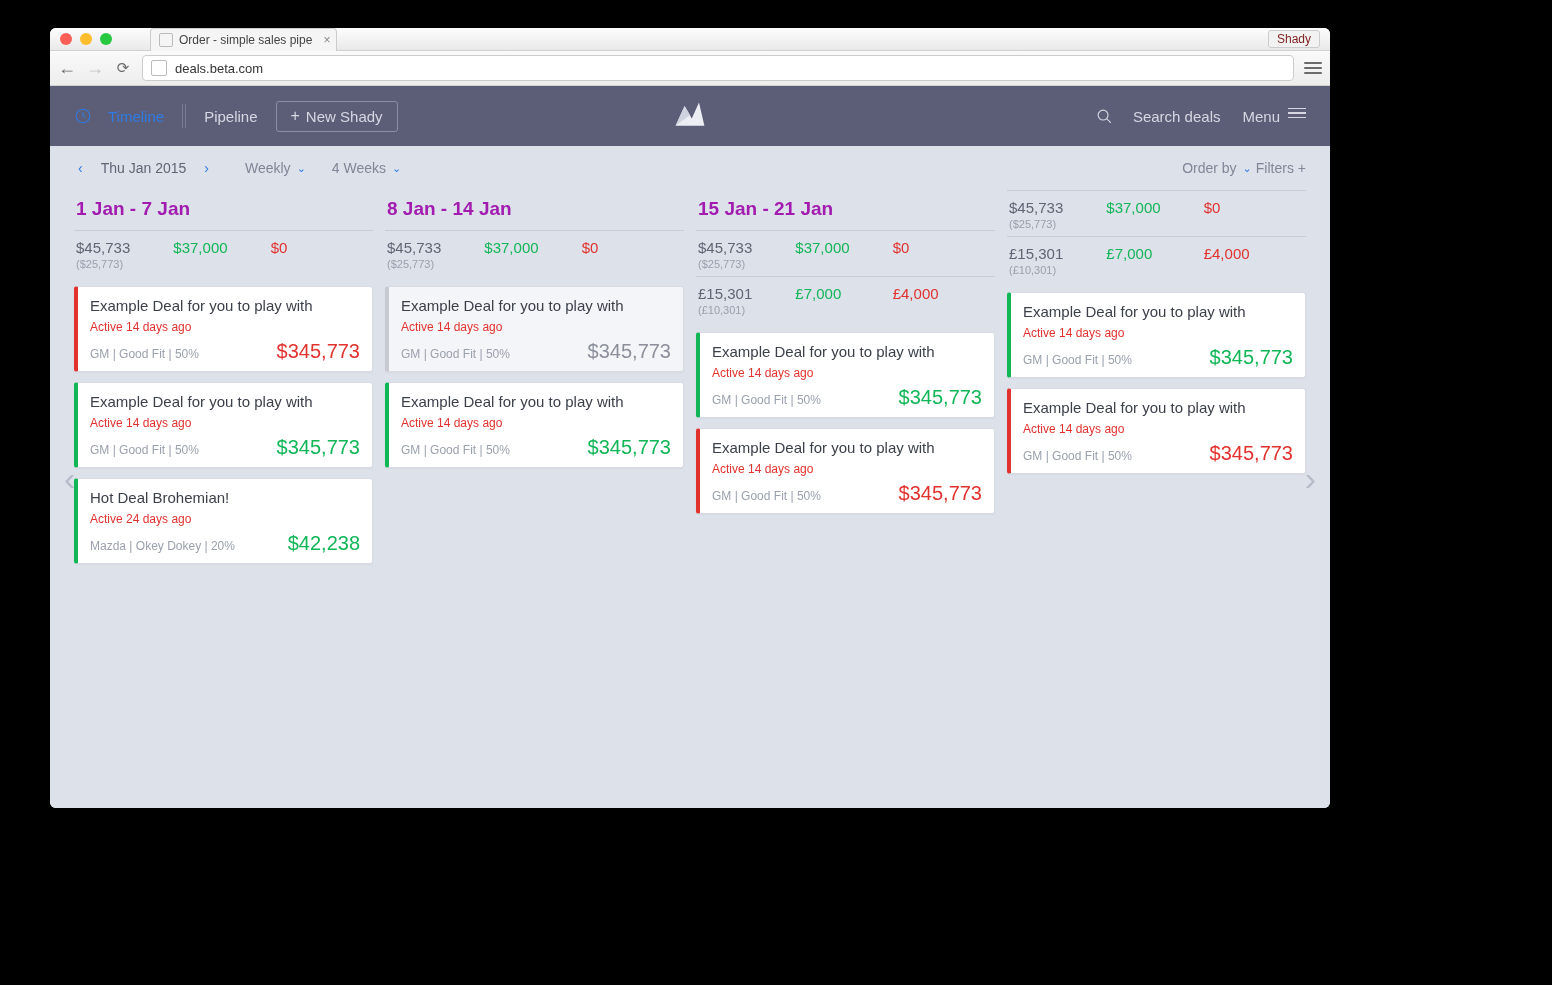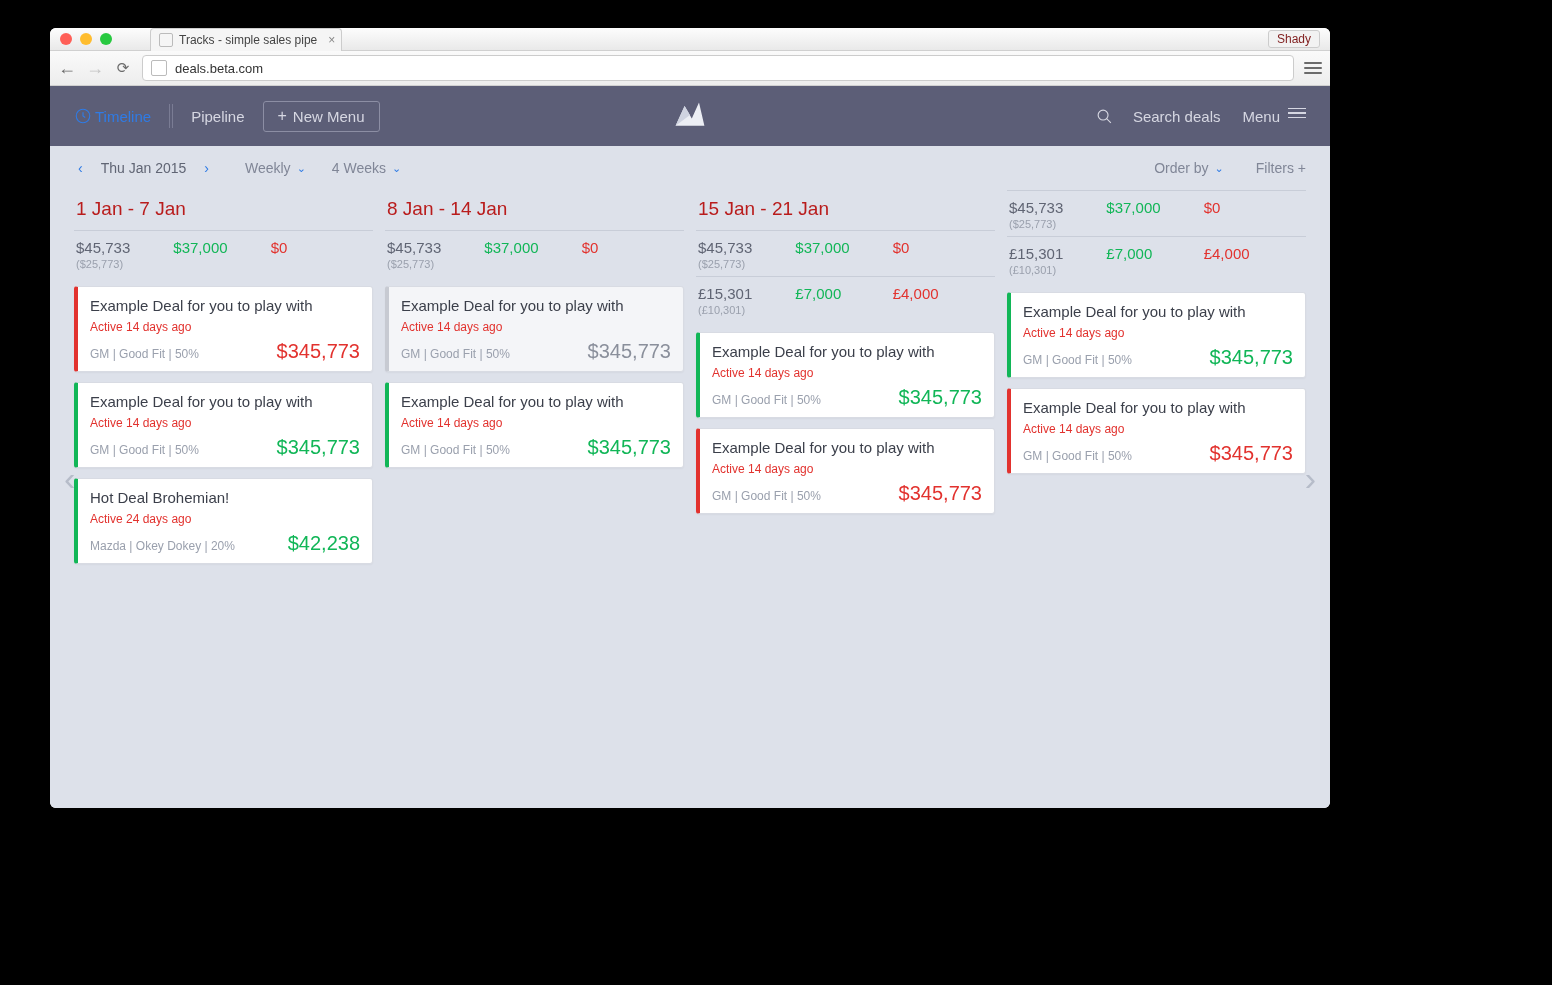--- a/index.html
+++ b/index.html
@@ -16,45 +16,45 @@
 .navbtn{color:#6b6b6b;font-size:18px;cursor:pointer;width:18px;text-align:center}
 .navbtn.dis{color:#c5c5c5;cursor:default}
 .reload{color:#6b6b6b;font-size:15px}
 .addr{flex:1;height:24px;background:#fff;border:1px solid #ccc;border-radius:4px;display:flex;align-items:center;padding:0 8px;font-size:13px;color:#333}
 .addr .pgicon{width:14px;height:14px;border:1px solid #bbb;margin-right:8px;border-radius:2px}
 .burger{width:18px;display:flex;flex-direction:column;gap:3px;cursor:pointer}
 .burger span{height:2px;background:#6b6b6b;border-radius:1px}
 
 .apphdr{height:60px;background:#5c5e77;display:flex;align-items:center;padding:0 24px;color:#d6d7e2}
 .nav-left{display:flex;align-items:center;gap:18px;min-width:320px}
-.nav-item{display:flex;align-items:center;gap:3px;font-size:15px;cursor:pointer}
+.nav-item{display:flex;align-items:center;gap:16px;font-size:15px;cursor:pointer}
 .nav-item.active{color:#2f7be5}
 .divider2{display:flex;gap:2px}.divider2 span{width:1px;height:24px;background:#7a7c94}
 .newdeal{border:1px solid #8c8ea4;border-radius:3px;padding:6px 14px;display:flex;align-items:center;gap:6px}
 .plus{font-size:16px;line-height:1}
 .logo{position:absolute;left:50%;transform:translateX(-50%)}
 .logo svg{width:36px;height:30px}
 .nav-right{margin-left:auto;display:flex;align-items:center;gap:22px}
 .search{display:flex;align-items:center;gap:20px;font-size:15px}
 .menu{display:flex;align-items:flex-start;gap:8px;font-size:15px}
 .menulines{display:flex;flex-direction:column;gap:3px}
 .menulines span{width:18px;height:1.5px;background:#d6d7e2}
 
 .content{background:#dde1ea;height:calc(100% - 22px - 34px - 60px);position:relative;overflow:hidden}
 .toolbar{display:flex;align-items:center;padding:14px 24px 0 24px;color:#808697;font-size:14px}
 .tb-left{display:flex;align-items:center;gap:14px}
 .chev{color:#2f7be5;font-size:14px;cursor:pointer;padding:0 4px}
 .tb-date{color:#606574}
 .sel{display:flex;align-items:center;gap:6px;cursor:pointer}
 .sel .caret{color:#2f7be5;font-size:11px}
-.tb-right{margin-left:auto;display:flex;align-items:center;gap:32px}
+.tb-right{margin-left:auto;display:flex;align-items:center;gap:4px}
 .filters-plus{color:#808697}
 .board{display:flex;gap:12px;padding:14px 24px 24px 24px}
 .col{flex:1;min-width:0}
-.col-title{font-size:19px;color:#b91c1c;font-weight:400;margin:8px 0 10px 2px}
+.col-title{font-size:19px;color:#a21caf;font-weight:700;margin:8px 0 10px 2px}
 .sums{border-top:1px solid #c8cdd8;padding:8px 2px 6px 2px}
 .sumrow{display:flex;align-items:baseline}
 .sum-a{width:33%;color:#606574;font-size:15px}
 .sum-b{width:33%;color:#11b657;font-size:15px}
 .sum-c{width:33%;color:#e2322e;font-size:15px;text-align:left}
 .sum-sub{font-size:11px;color:#9aa0ad;margin-top:2px}
 .card{background:#fff;border-radius:3px;border:1px solid #d8dbe3;border-left-width:4px;padding:10px 12px 8px 12px;margin-top:10px;box-shadow:0 1px 2px rgba(0,0,0,.04);cursor:pointer}
 .card.red{border-left-color:#e2322e}
 .card.green{border-left-color:#11b657}
 .card.grey{border-left-color:#c7cad2;background:#f4f5f8}
@@ -73,21 +73,21 @@
 <body>
 
 <div class="screen">
 
   <div class="macbar">
     <div class="dot r"></div>
     <div class="dot y"></div>
     <div class="dot g"></div>
     <div class="tab">
       <div class="fav"></div>
-      <span>Tracks - simple sales pipe</span>
+      <span>Order - simple sales pipe</span>
       <span class="x">×</span>
     </div>
     <div class="shady">Shady</div>
   </div>
 
   <div class="addrrow">
     <div class="navbtn">←</div>
     <div class="navbtn dis">→</div>
     <div class="navbtn reload">⟳</div>
     <div class="addr">
@@ -112,21 +112,21 @@
       </div>
       <div class="divider2">
           <span></span>
           <span></span>
         </div>
       <div class="nav-item">
         <span>Pipeline</span>
       </div>
       <div class="nav-item newdeal">
         <span class="plus">+</span>
-        <span>New Menu</span>
+        <span>New Shady</span>
       </div>
     </div>
     <div class="logo">
       <svg viewBox="0 0 40 32">
           <polygon points="4,28 14,6 22,20 30,2 36,28" fill="#eceef4"></polygon>
           <polygon points="4,28 14,6 20,16" fill="#cfd3e0"></polygon>
         </svg>
     </div>
     <div class="nav-right">
       <div class="search">

